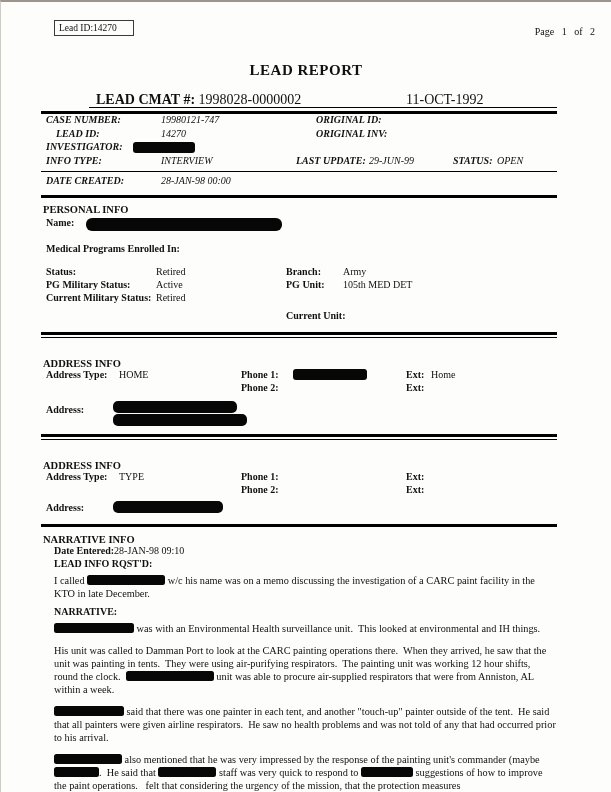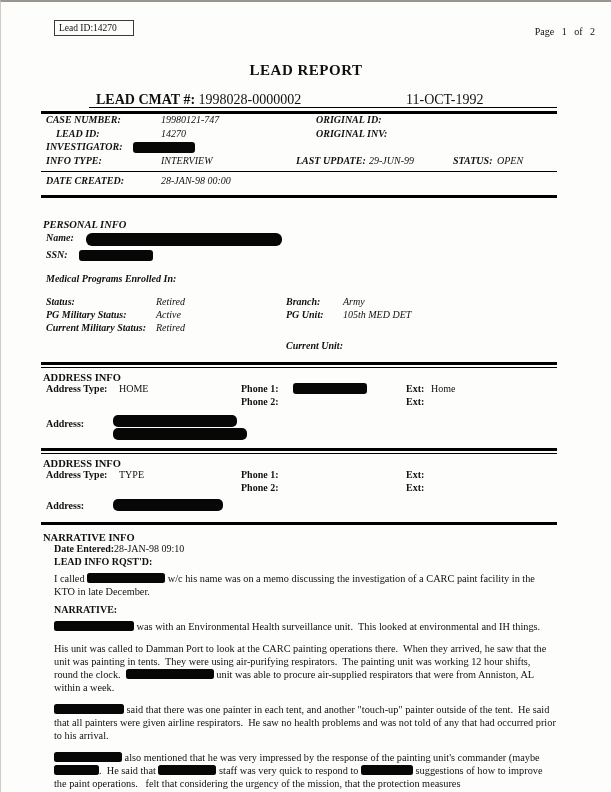--- a/index.html
+++ b/index.html
@@ -24,22 +24,22 @@
   .row { position:relative; height:13.5px; font-size:10px; }
   .row13 { position:relative; height:13px; font-size:10px; }
   .at { position:absolute; top:0; white-space:nowrap; }
   .b { font-weight:bold; }
   .sec-hdr { font-size:10.5px; font-weight:bold; padding-left:2px; }
   .redact { background:#070707; display:inline-block; border-radius:3px; }
   .redact.inline { height:10px; vertical-align:-1px; border-radius:2.5px; }
   .redact.abs { position:absolute; }
   .case-table { padding-bottom:3px;font-style:italic; }
   .case-table .hr-thin { margin:3px 0 3px 0; }
-  .personal { margin-top:21px;font-style:italic; }
-  .addr-sec { margin-top:4px; }
+  .personal { margin-top:6px; }
+  .addr-sec { margin-top:20px; }
   .narr { margin-top:7px; }
   .narr-line { font-size:10px; padding-left:13px; height:13px; }
   .narr p { font-size:10.3px; line-height:13px; margin-left:13px; margin-top:9px;
             white-space:pre-wrap; }
   .narr p.first { margin-top:3px; }
   .addr-blobs { position:relative; margin-top:6px; min-height:27px; font-size:10px; }
 </style>
 </head>
 <body>
 
@@ -90,24 +90,20 @@
       </div>
     </div>
 
     <div class="bar"></div>
 
     <div class="personal">
       <div class="sec-hdr">PERSONAL INFO</div>
       <div class="row" style="height:17px;margin-top:2px">
         <span class="at b" style="left:5px">Name:</span>
         <span class="redact abs" style="left:45px;top:1px;width:196px;height:13px;border-radius:6px"></span>
-      </div>
-      <div class="row" style="height:15px">
-        <span class="at b" style="left:5px">SSN:</span>
-        <span class="redact abs" style="left:38px;top:1px;width:74px;height:11px"></span>
       </div>
       <div class="row13" style="margin-top:9px">
         <span class="at b" style="left:5px">Medical  Programs Enrolled In:</span>
       </div>
       <div class="row13" style="margin-top:10px">
         <span class="at b" style="left:5px">Status:</span>
         <span class="at" style="left:115px">Retired</span>
         <span class="at b" style="left:245px">Branch:</span>
         <span class="at" style="left:302px">Army</span>
       </div>

